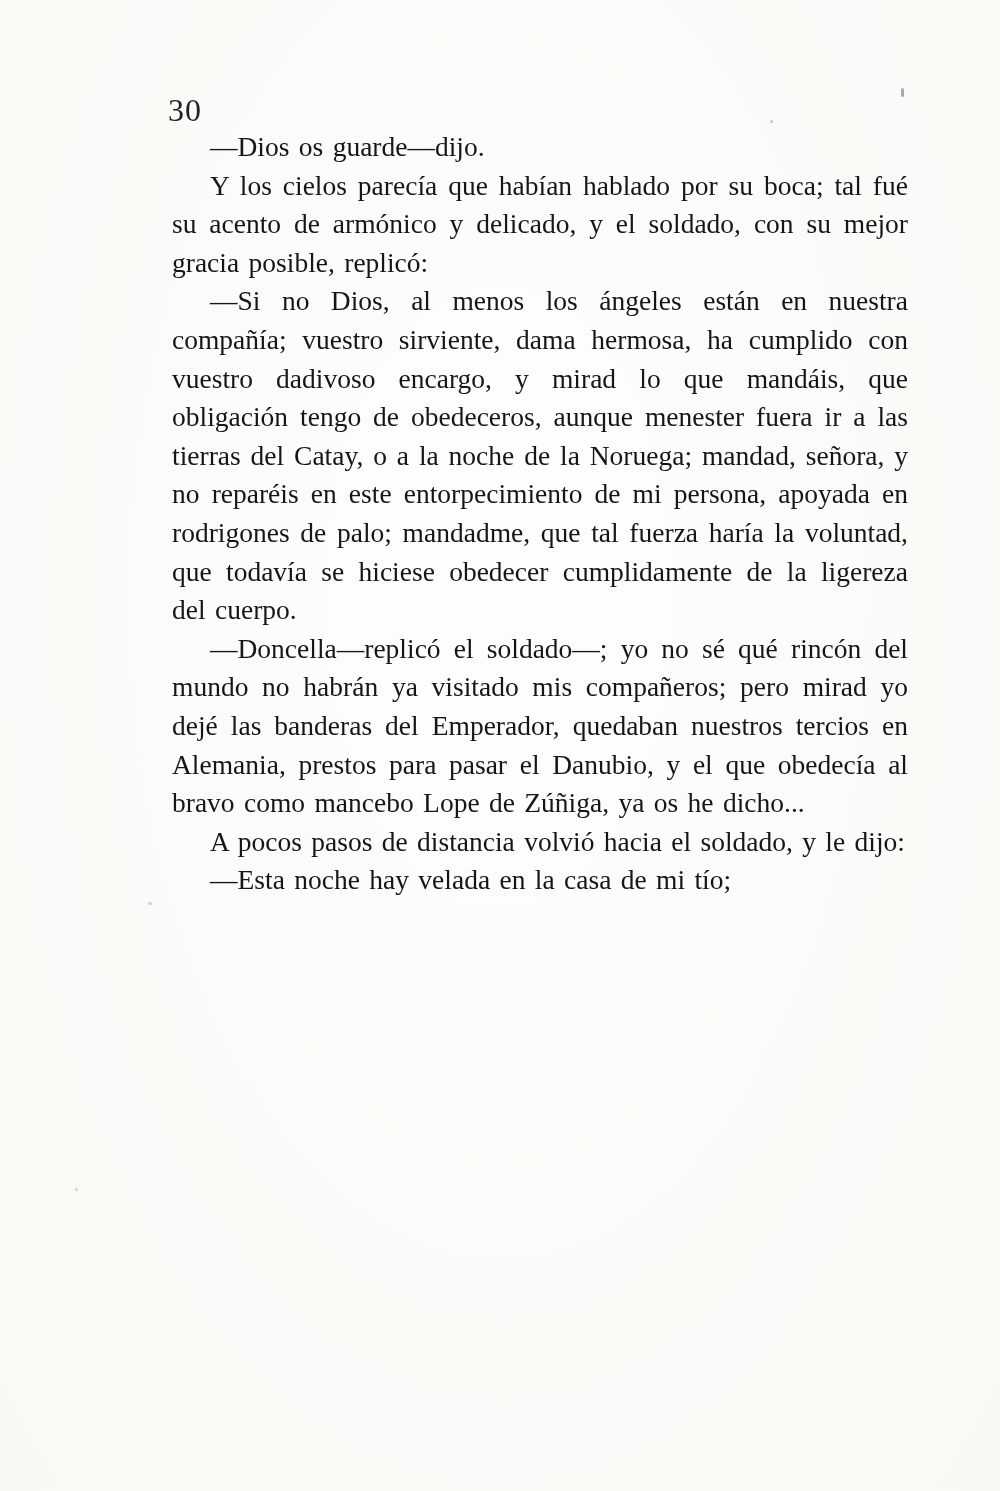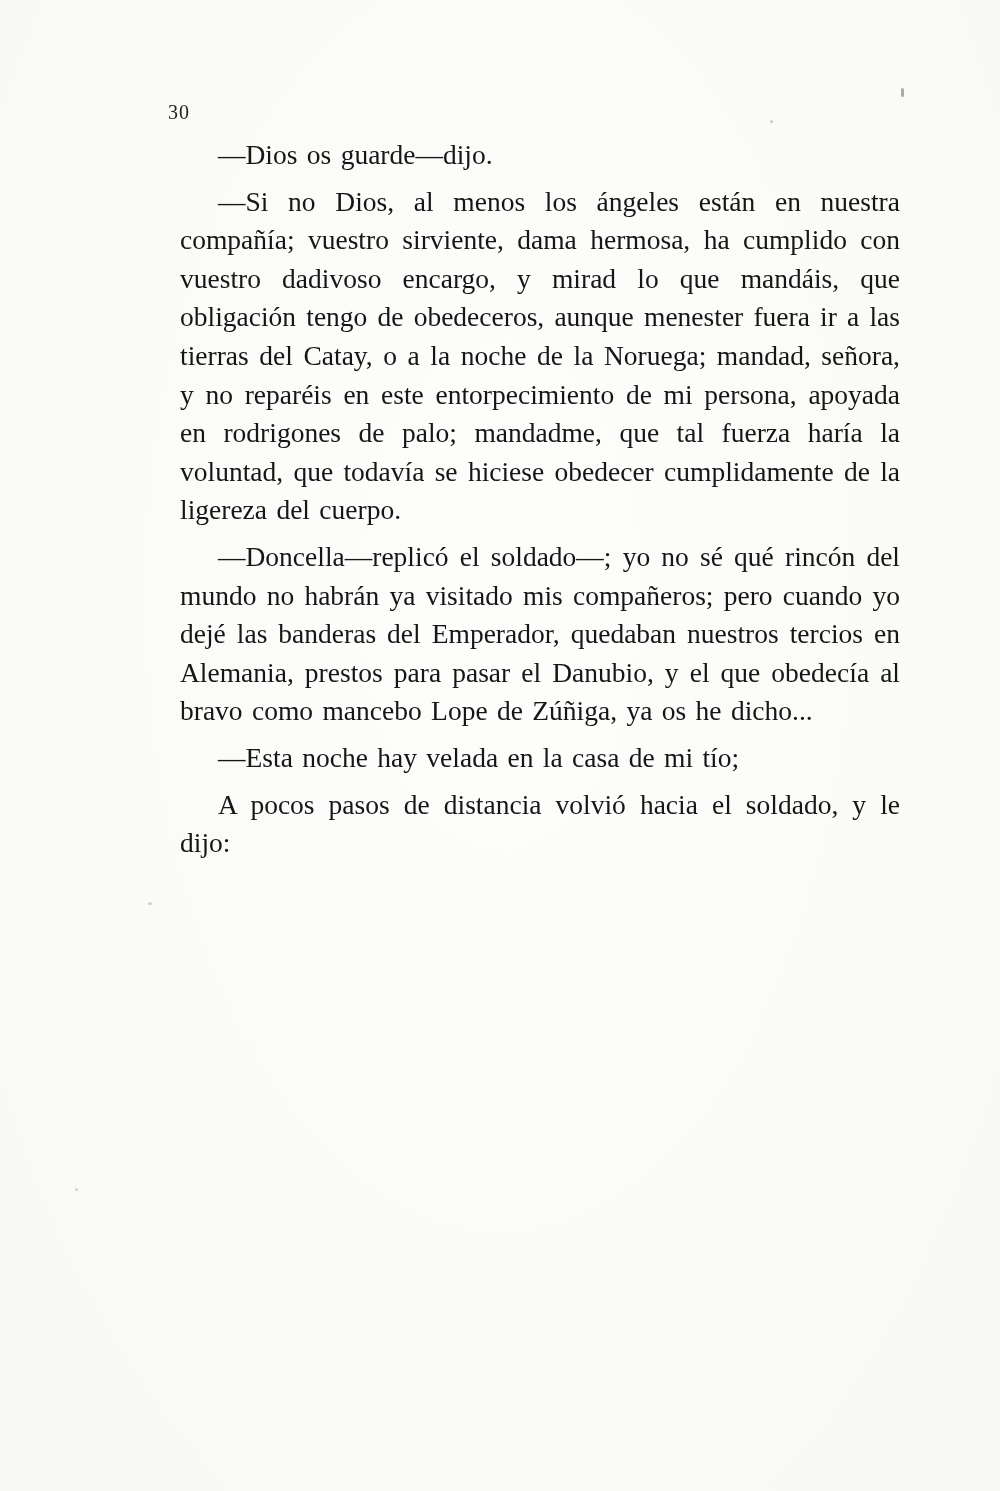--- a/index.html
+++ b/index.html
@@ -18,38 +18,38 @@
   .page {
     position: absolute;
     inset: 0;
     background:
       radial-gradient(ellipse at 50% 40%, rgba(255,255,255,0.6), rgba(240,239,234,0.25)),
       #fbfbf8;
   }
   .page-number {
     position: absolute;
     left: 168px;
-    top: 101px;
-    font-size: 20px;
+    top: 92px;
+    font-size: 32px;
     letter-spacing: 1px;
     color: #222;
   }
   .text-block {
     position: absolute;
     left: 172px;
     top: 128px;
     width: 736px;
     font-size: 27.5px;
     line-height: 38.6px;
     text-align: justify;
     color: #161616;
     word-spacing: 2.5px;
   }
   .text-block p {
-    margin: 8px;
+    margin: 0;
     padding: 0;
     text-indent: 38px;
   }
   .speck {
     position: absolute;
     background: #6b6b66;
     border-radius: 50%;
   }
   .speck-a { left: 901px; top: 88px;  width: 3px; height: 9px;  opacity: .55; border-radius: 2px; }
   .speck-b { left: 770px; top: 120px; width: 3px; height: 3px;  opacity: .35; }
@@ -58,24 +58,25 @@
 </style>
 </head>
 <body>
 
 <div class="page">
 
   <div class="page-number">30</div>
 
   <div class="text-block">
     <p>—Dios os guarde—dijo.</p>
+    <p>Y los cielos parecía que habían hablado por su boca; tal fué su acento de armónico y delicado, y el soldado, con su mejor gracia posible, replicó:</p>
     <p>—Si no Dios, al menos los ángeles están en nuestra compañía; vuestro sirviente, dama hermosa, ha cumplido con vuestro dadivoso encargo, y mirad lo que mandáis, que obligación tengo de obedeceros, aunque menester fuera ir a las tierras del Catay, o a la noche de la Noruega; mandad, señora, y no reparéis en este entorpecimiento de mi persona, apoyada en rodrigones de palo; mandadme, que tal fuerza haría la voluntad, que todavía se hiciese obedecer cumplidamente de la ligereza del cuerpo.</p>
-    <p>—Doncella—replicó el soldado—; yo no sé qué rincón del mundo no habrán ya visitado mis compañeros; pero cuando yo dejé las banderas del Emperador, quedaban nuestros tercios en Alemania, prestos para pasar el Danubio, y el que obedecía al bravo como mancebo Lope de Zúñiga, ya os he dicho...</p>
+    <p>—Doncella—replicó el soldado—; yo no sé qué rincón del mundo no habrán ya visitado mis compañeros; pero mirad yo dejé las banderas del Emperador, quedaban nuestros tercios en Alemania, prestos para pasar el Danubio, y el que obedecía al bravo como mancebo Lope de Zúñiga, ya os he dicho...</p>
+    <p>A pocos pasos de distancia volvió hacia el soldado, y le dijo:</p>
     <p>—Esta noche hay velada en la casa de mi tío;</p>
-    <p>A pocos pasos de distancia volvió hacia el soldado, y le dijo:</p>
   </div>
 
   <div class="speck speck-a"></div>
   <div class="speck speck-b"></div>
   <div class="speck speck-c"></div>
   <div class="speck speck-d"></div>
 
 </div>
 
 </body></html>

